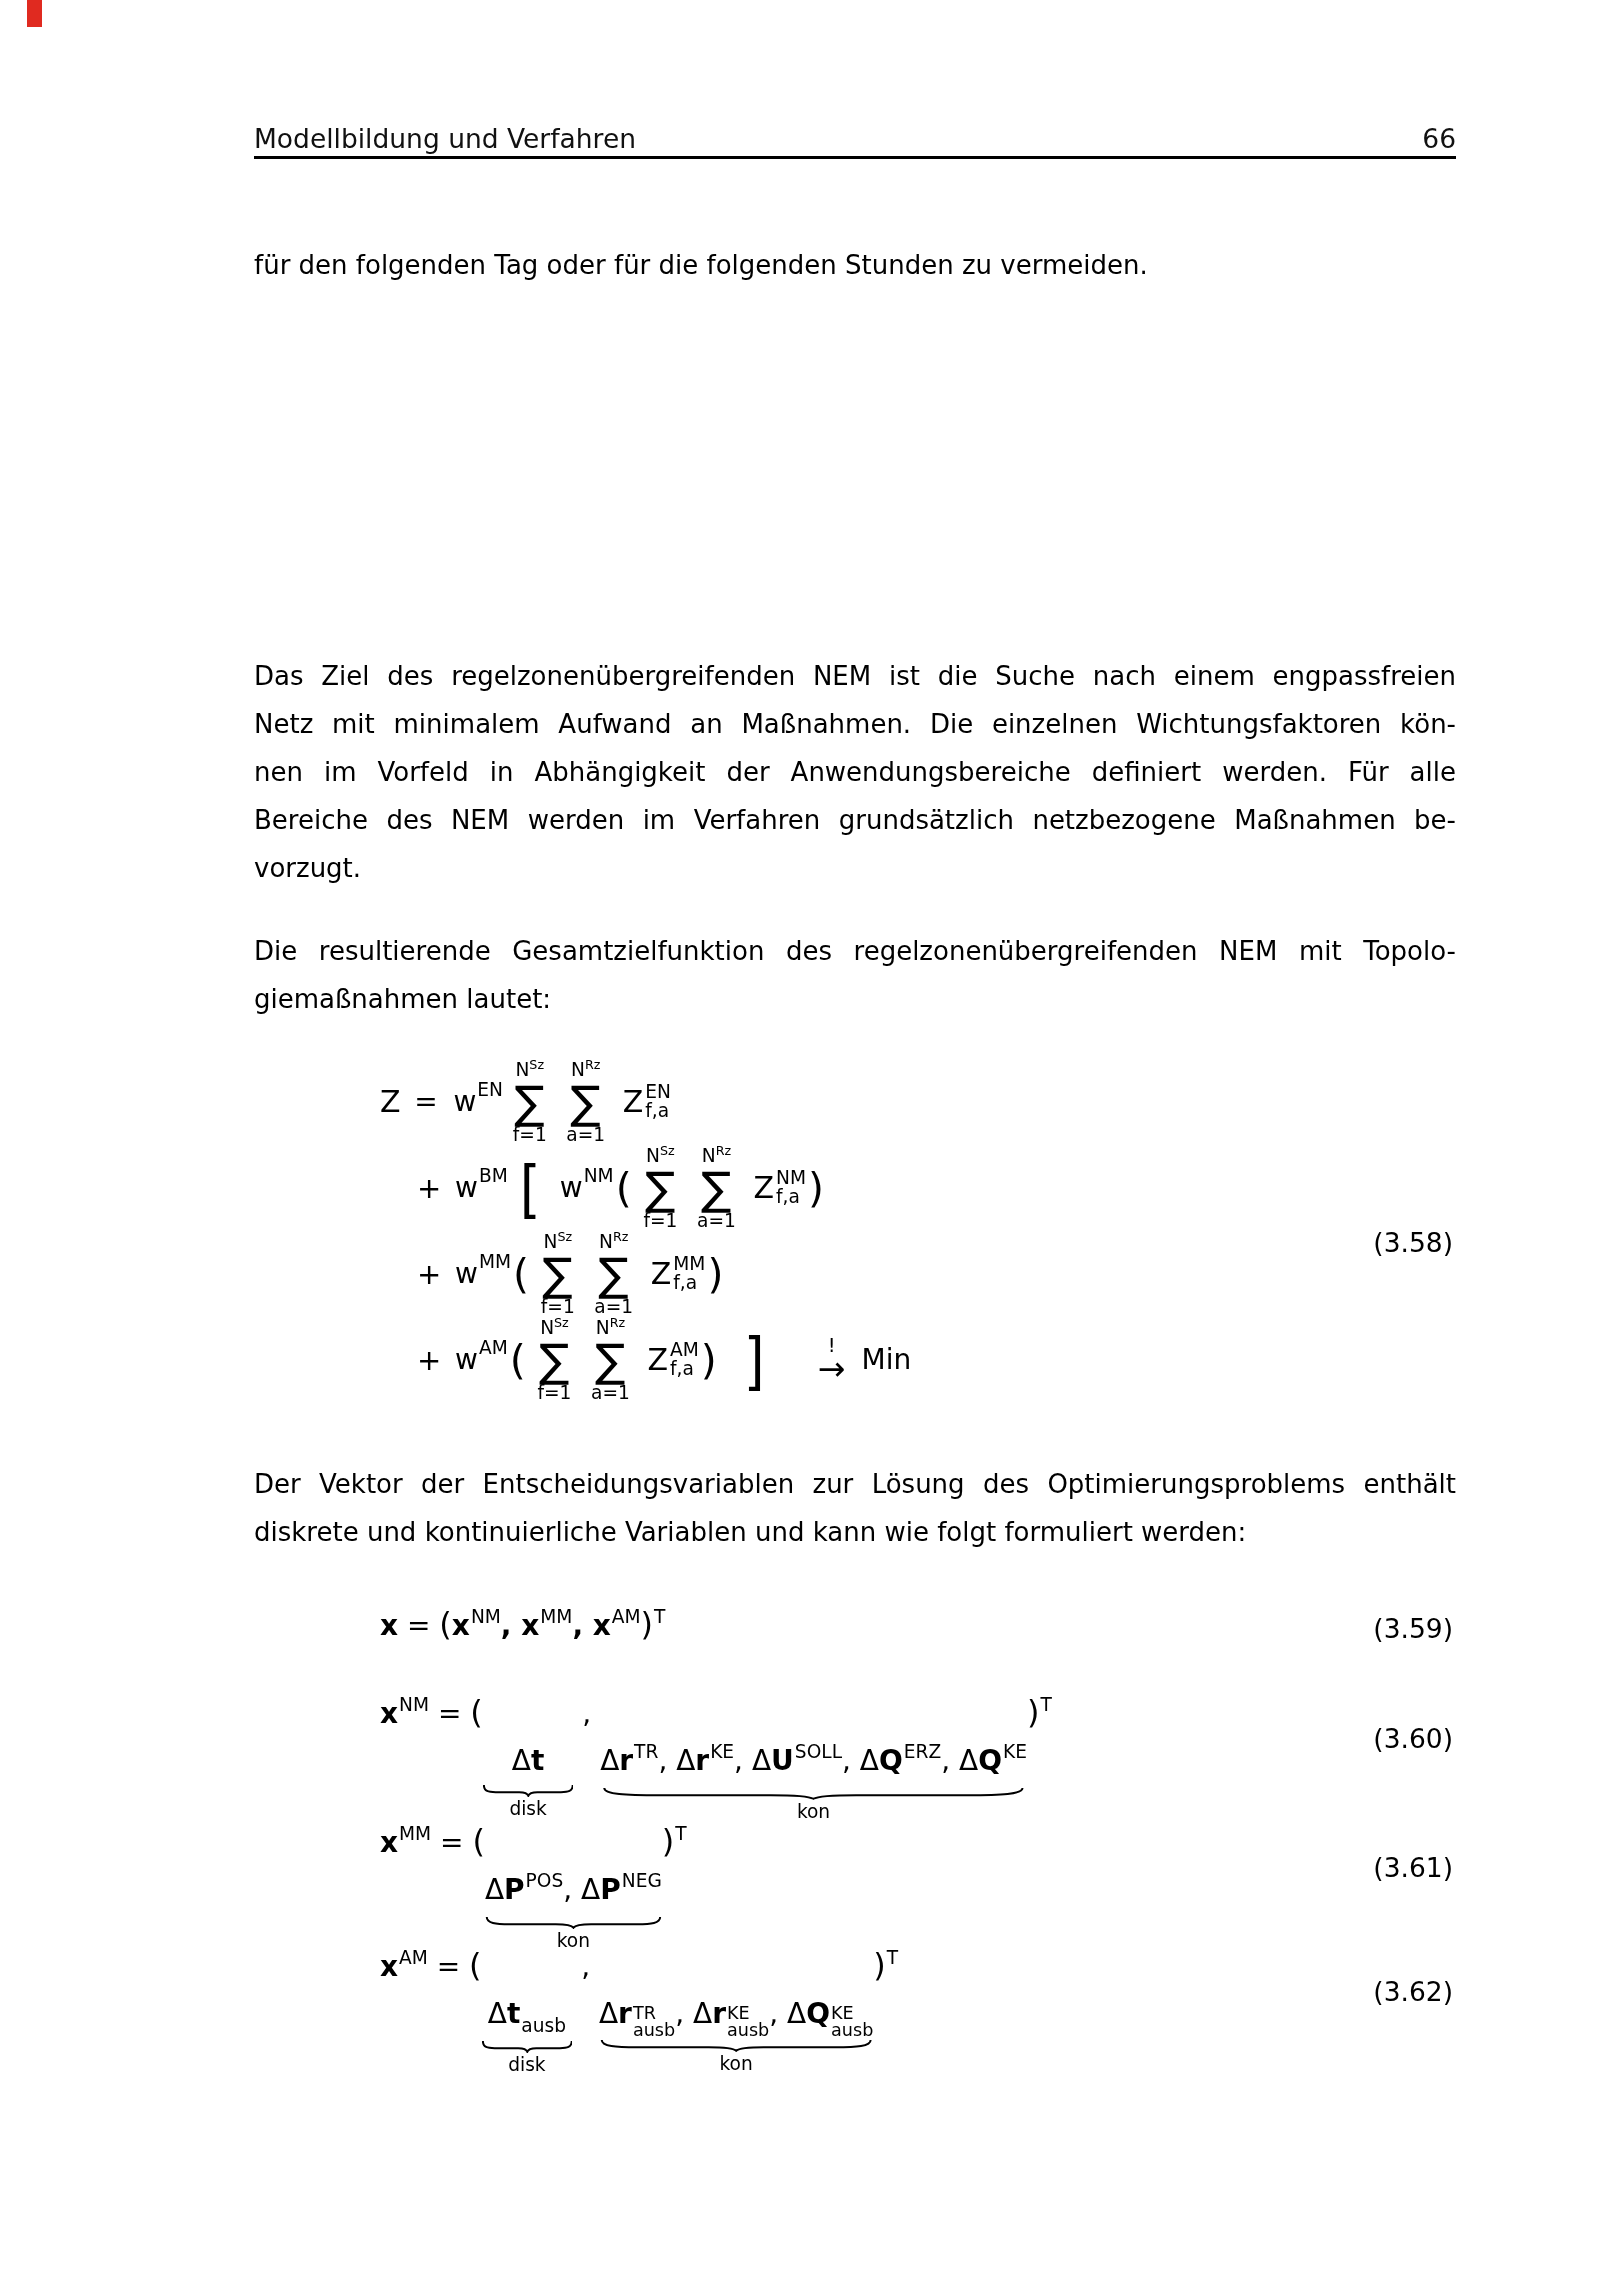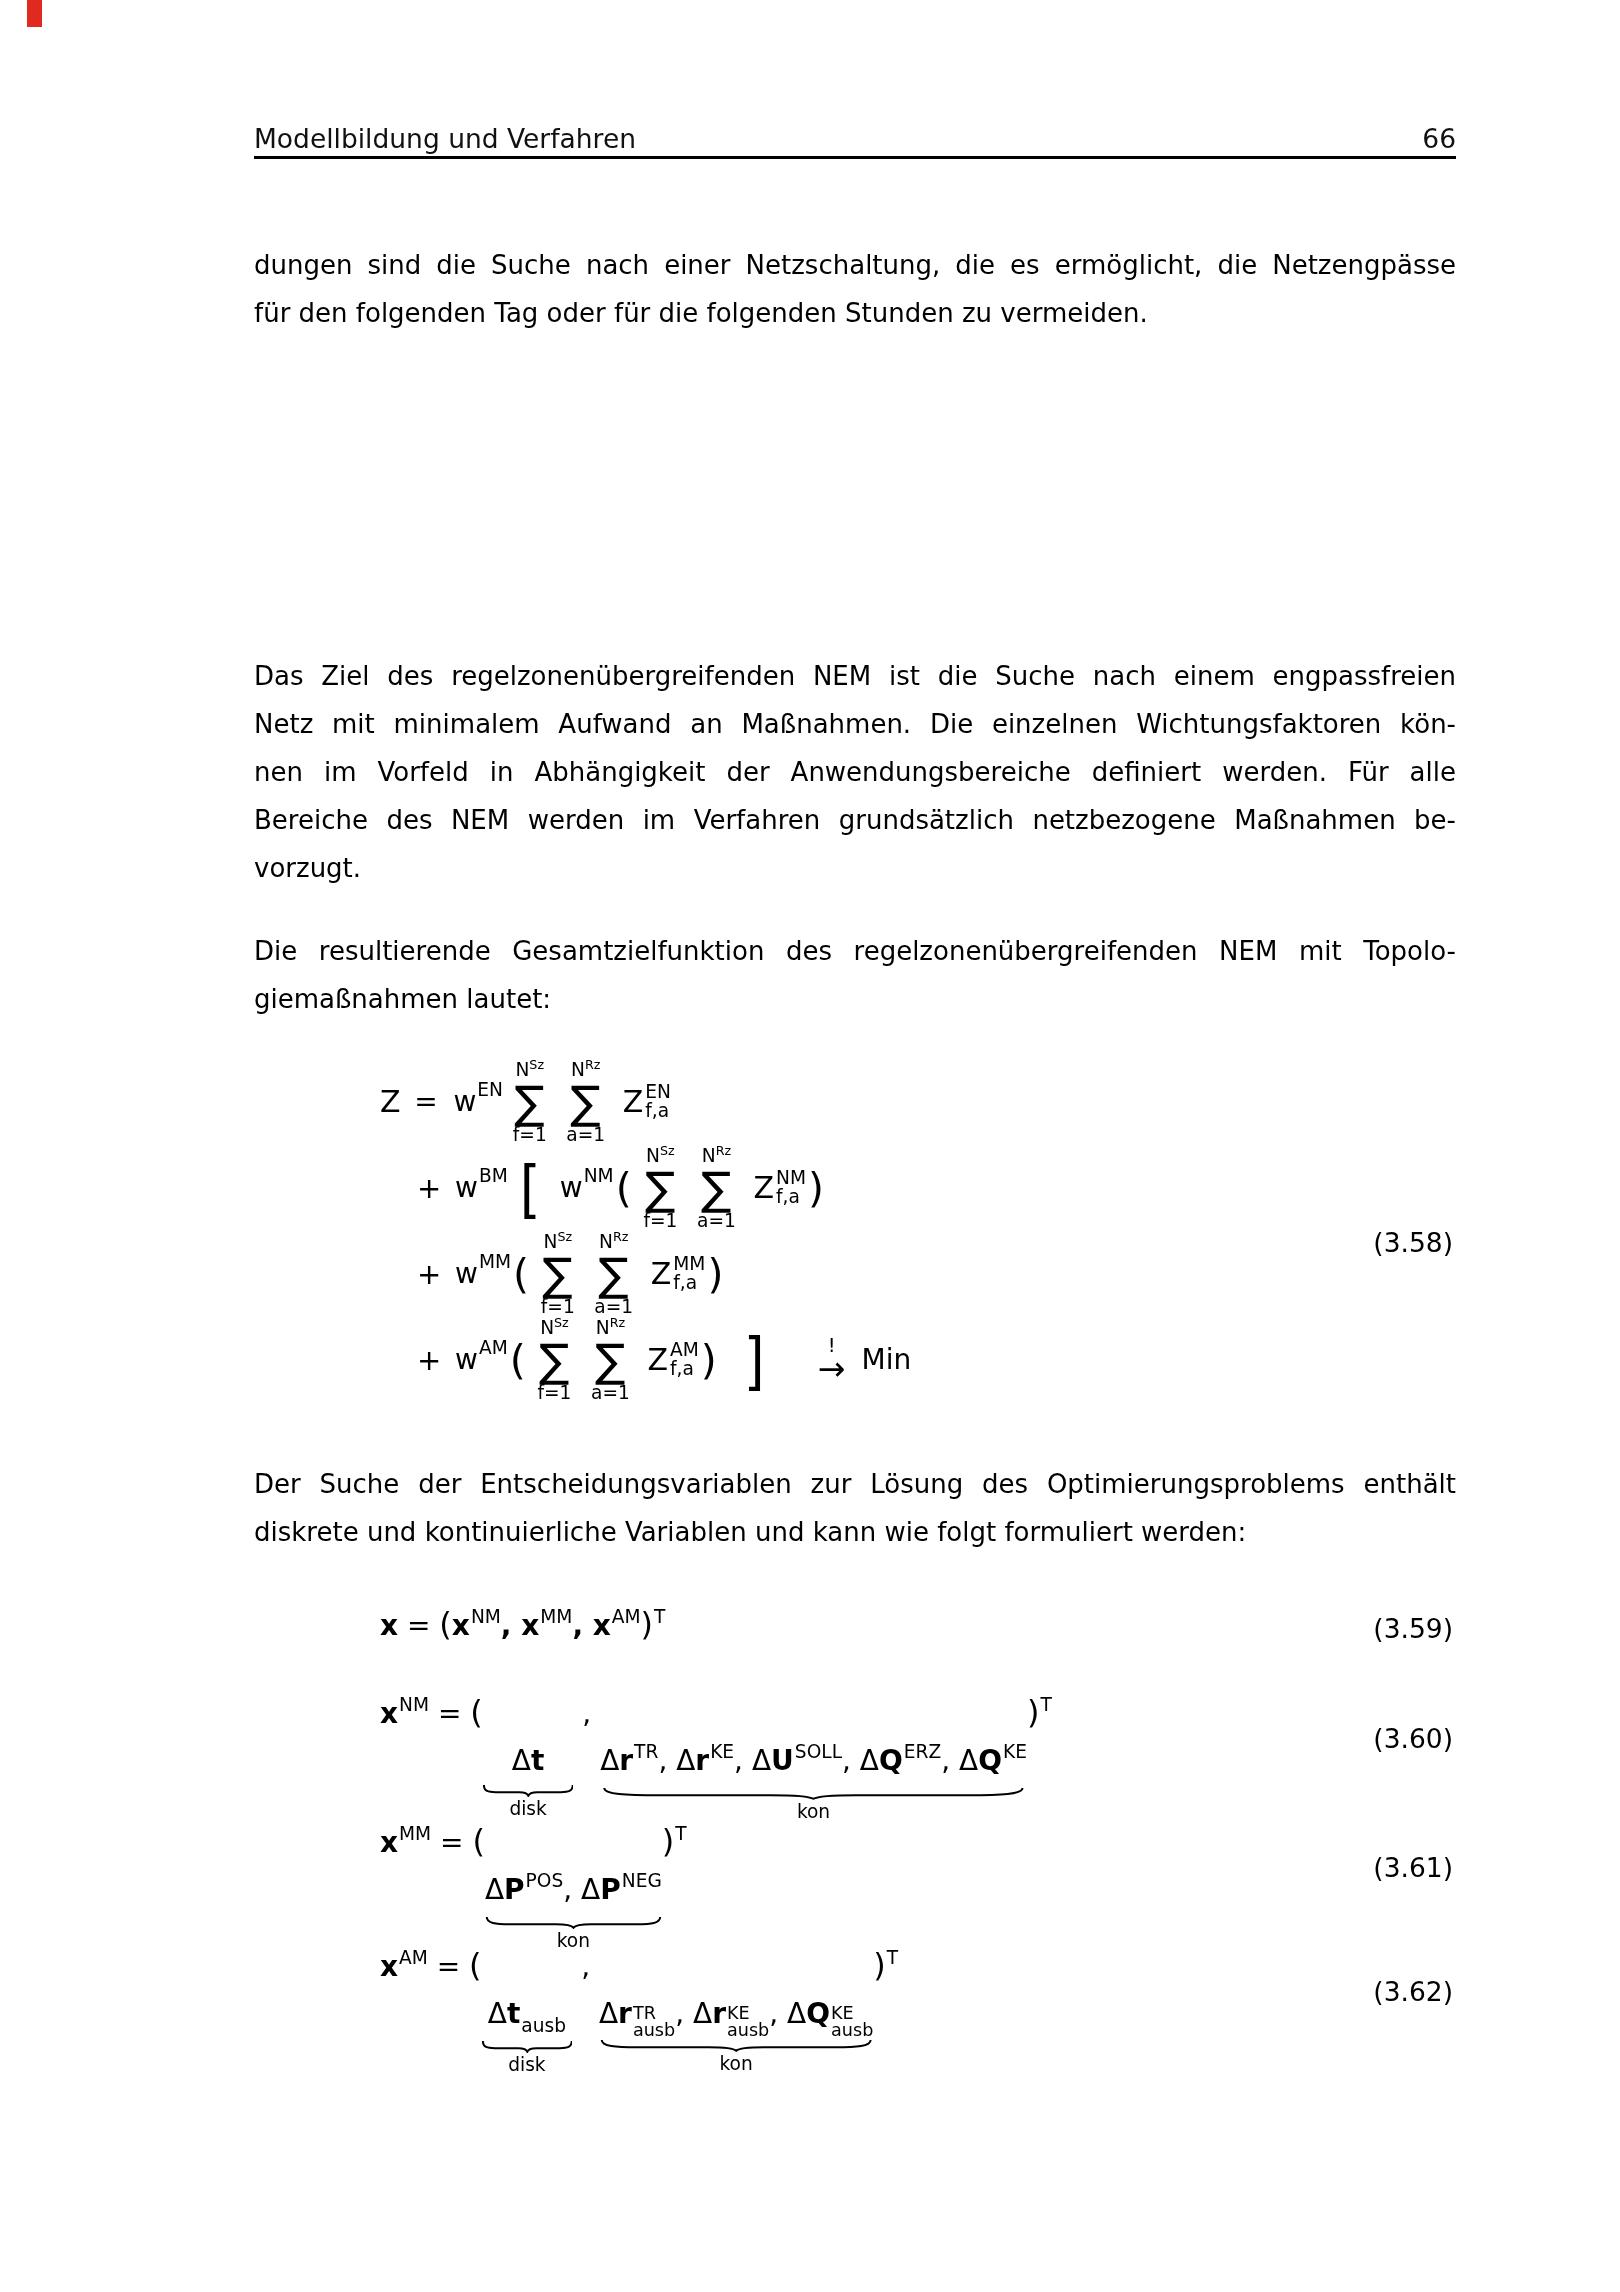--- a/index.html
+++ b/index.html
@@ -73,21 +73,20 @@
 
   <div class="red-marker" style="background: rgb(224, 42, 32);"></div>
 
   <div class="runhead">
     <span>Modellbildung und Verfahren</span>
     <span>66</span>
   </div>
   <div class="head-rule"></div>
 
   <div class="para" style="top:241px">
-      <div class="tline">dungen sind die Suche nach einer Netzschaltung, die es ermöglicht, die Netzengpässe</div>
       <div class="tline last">für den folgenden Tag oder für die folgenden Stunden zu vermeiden.</div>
     </div>
 
 
   <div class="para" style="top:652px">
       <div class="tline">Das Ziel des regelzonenübergreifenden NEM ist die Suche nach einem engpassfreien</div>
       <div class="tline">Netz mit minimalem Aufwand an Maßnahmen. Die einzelnen Wichtungsfaktoren kön-</div>
       <div class="tline">nen im Vorfeld in Abhängigkeit der Anwendungsbereiche definiert werden. Für alle</div>
       <div class="tline">Bereiche des NEM werden im Verfahren grundsätzlich netzbezogene Maßnahmen be-</div>
       <div class="tline last">vorzugt.</div>
@@ -170,21 +169,21 @@
       <span class="arrowstk">
         <span class="ex">!</span>
         <span class="ar">→</span>
       </span>
       <span class="minw">Min</span>
     </div>
   </div>
   <div class="eqnum" style="top:1227px">(3.58)</div>
 
   <div class="para" style="top:1460px">
-      <div class="tline">Der Suche der Entscheidungsvariablen zur Lösung des Optimierungsproblems enthält</div>
+      <div class="tline">Der Vektor der Entscheidungsvariablen zur Lösung des Optimierungsproblems enthält</div>
       <div class="tline last">diskrete und kontinuierliche Variablen und kann wie folgt formuliert werden:</div>
     </div>
 
   <div class="veq" style="top:1602px"><span class="b">x</span><span> <span>=</span> </span><span class="parv">(</span><span class="b">x</span><span class="sup">NM</span><span class="b"><span>,</span> </span><span class="b">x</span><span class="sup">MM</span><span class="b"><span>,</span> </span><span class="b">x</span><span class="sup">AM</span><span class="parv">)</span><span class="sup">T</span></div>
   <div class="eqnum" style="top:1613px">(3.59)</div>
 
   <div class="veq" style="top:1690px"><span class="b">x</span><span class="sup">NM</span><span> <span>=</span> </span><span class="parv">(</span><span class="grp"><span class="cnt"><span>Δ</span><span class="b">t</span></span><svg viewBox="0 0 100 14" preserveAspectRatio="none">
           <path d="M1,1 C1,8 6,9 14,9 L40,9 C46,9 49,10 50,13 C51,10 54,9 60,9 L86,9 C94,9 99,8 99,1" fill="none" stroke="#000" stroke-width="2" vector-effect="non-scaling-stroke"></path>
         </svg><span class="lbl">disk</span></span><span> <span>,</span> </span><span class="grp"><span class="cnt"><span>Δ</span><span class="b">r</span><span class="sup">TR</span><span>,</span> <span>Δ</span><span class="b">r</span><span class="sup">KE</span><span>,</span> <span>Δ</span><span class="b">U</span><span class="sup">SOLL</span><span>,</span> <span>Δ</span><span class="b">Q</span><span class="sup">ERZ</span><span>,</span> <span>Δ</span><span class="b">Q</span><span class="sup">KE</span></span><svg viewBox="0 0 100 14" preserveAspectRatio="none">
           <path d="M1,1 C1,8 6,9 14,9 L40,9 C46,9 49,10 50,13 C51,10 54,9 60,9 L86,9 C94,9 99,8 99,1" fill="none" stroke="#000" stroke-width="2" vector-effect="non-scaling-stroke"></path>

